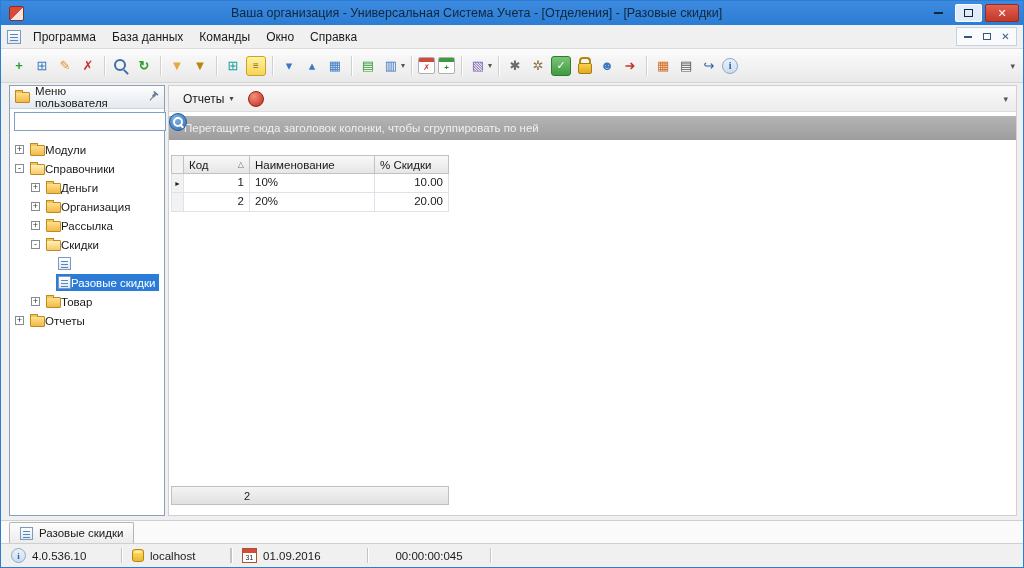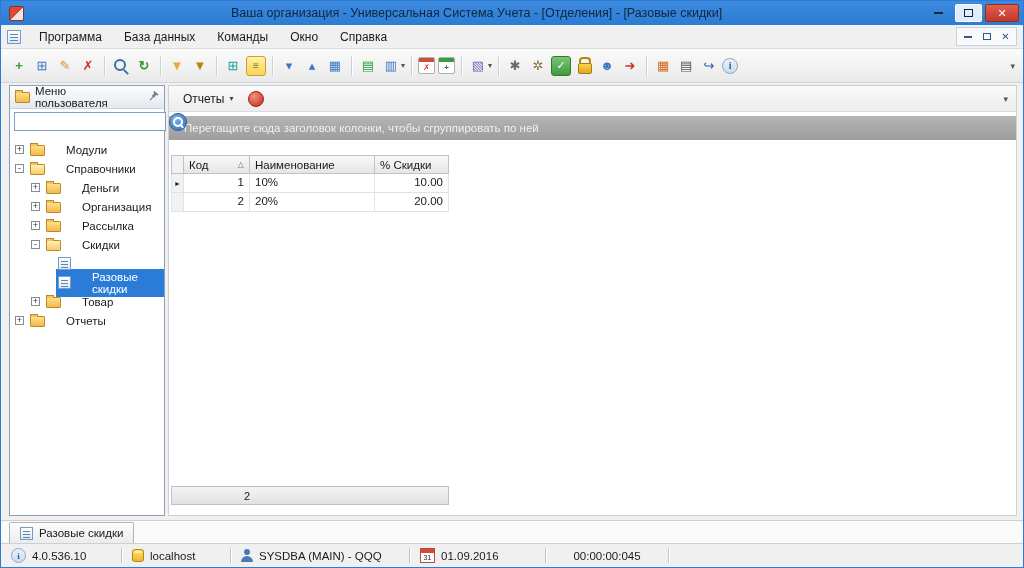--- a/index.html
+++ b/index.html
@@ -21,21 +21,21 @@
               color:#10263d; font-size:11px; }
   .btn-max { background:rgba(255,255,255,.85); border:1px solid rgba(255,255,255,.95); border-radius:2px; }
   .max-box { width:9px; height:8px; border:1px solid #10263d; display:block; }
   .min-bar { width:9px; height:2px; background:#10263d; display:block; }
   .btn-close { width:34px; height:18px; display:flex; align-items:center; justify-content:center;
               background:linear-gradient(#e2604f,#c0392b); border:1px solid #97291d; border-radius:2px;
               color:#fff; font-size:11px; }
 
   
   .menubar { height:24px; flex:none; background:#f0f0f0; border-bottom:1px solid #dcdcdc;
-             display:flex; align-items:center; padding:0 6px; gap:6px; }
+             display:flex; align-items:center; padding:0 6px; gap:0; }
   .menu-app-ic { width:14px; height:14px; flex:none; margin-right:4px; border:1px solid #7a9ac0;
              background:linear-gradient(#ffffff,#dce8f5); position:relative; }
   .menu-app-ic::before { content:""; position:absolute; left:2px; right:2px; top:3px; height:1px;
              background:#5b87b5; box-shadow:0 3px 0 #5b87b5, 0 6px 0 #5b87b5; }
   .menu-item { padding:3px 8px; }
   .menubar-right { margin-left:auto; display:flex; border:1px solid #c5d1de; background:#f8fafc; padding:1px; }
   .mdi-btn { width:19px; height:15px; display:flex; align-items:center; justify-content:center;
              color:#35577d; font-size:10px; }
   .mdi-box { width:8px; height:7px; border:1px solid #35577d; display:block; }
   .mdi-min { width:8px; height:2px; background:#35577d; display:block; }
@@ -88,21 +88,21 @@
              border:1px solid #235a9a; }
   .search-btn::before { content:""; width:6px; height:6px; border:2px solid #fff; border-radius:50%;
              position:absolute; top:3px; left:3px; }
   .search-btn::after { content:""; width:5px; height:2px; background:#fff; position:absolute;
              transform:rotate(45deg); bottom:3px; right:2px; }
   .tree { flex:1; padding-top:6px; font-size:11.5px; overflow:hidden; }
   .tree-row { display:flex; align-items:center; height:19px; gap:4px; }
   .expander { width:9px; height:9px; border:1px solid #848b94; background:#fff; flex:none;
              display:flex; align-items:center; justify-content:center; font-size:9px; line-height:1;
              color:#333; }
-  .node { display:flex; align-items:center; gap:21px; padding:2px 4px 2px 2px; }
+  .node { display:flex; align-items:center; gap:0; padding:2px 4px 2px 2px; }
   .tree-row.selected .node { background:#2b7cd8; color:#fff; }
   .folder { width:15px; height:11px; background:linear-gradient(#ffe08a,#f2b94a);
              border:1px solid #c08a20; border-radius:1px; position:relative; flex:none; margin-top:1px; }
   .folder::before { content:""; position:absolute; top:-3px; left:-1px; width:6px; height:2px;
              background:#f2c55a; border:1px solid #c08a20; border-bottom:none; }
   .folder.open { background:linear-gradient(#fff0b8,#f7c96a); }
   .list-ic { width:13px; height:13px; flex:none; border:1px solid #7a9ac0;
              background:linear-gradient(#ffffff,#dce8f5); position:relative; }
   .list-ic::before { content:""; position:absolute; left:2px; right:2px; top:3px; height:1px;
              background:#5b87b5; box-shadow:0 3px 0 #5b87b5, 0 6px 0 #5b87b5; }
@@ -400,24 +400,20 @@
     <div class="sseg" style="width:120px">
       <span class="sb-info">i</span>
       <span>4.0.536.10</span>
     </div>
     <span class="ssep"></span>
     <div class="sseg" style="width:108px">
       <span class="db-ic"></span>
       <span>localhost</span>
     </div>
     <span class="ssep"></span>
-    <div class="sseg" style="width:178px">
-      <span class="person-ic"></span>
-      <span>SYSDBA (MAIN) - QQQ</span>
-    </div>
     <span class="ssep"></span>
     <div class="sseg" style="width:135px">
       <span class="cal31">31</span>
       <span>01.09.2016</span>
     </div>
     <span class="ssep"></span>
     <div class="sseg" style="width:122px;justify-content:center">
       <span>00:00:00:045</span>
     </div>
     <span class="ssep"></span>

